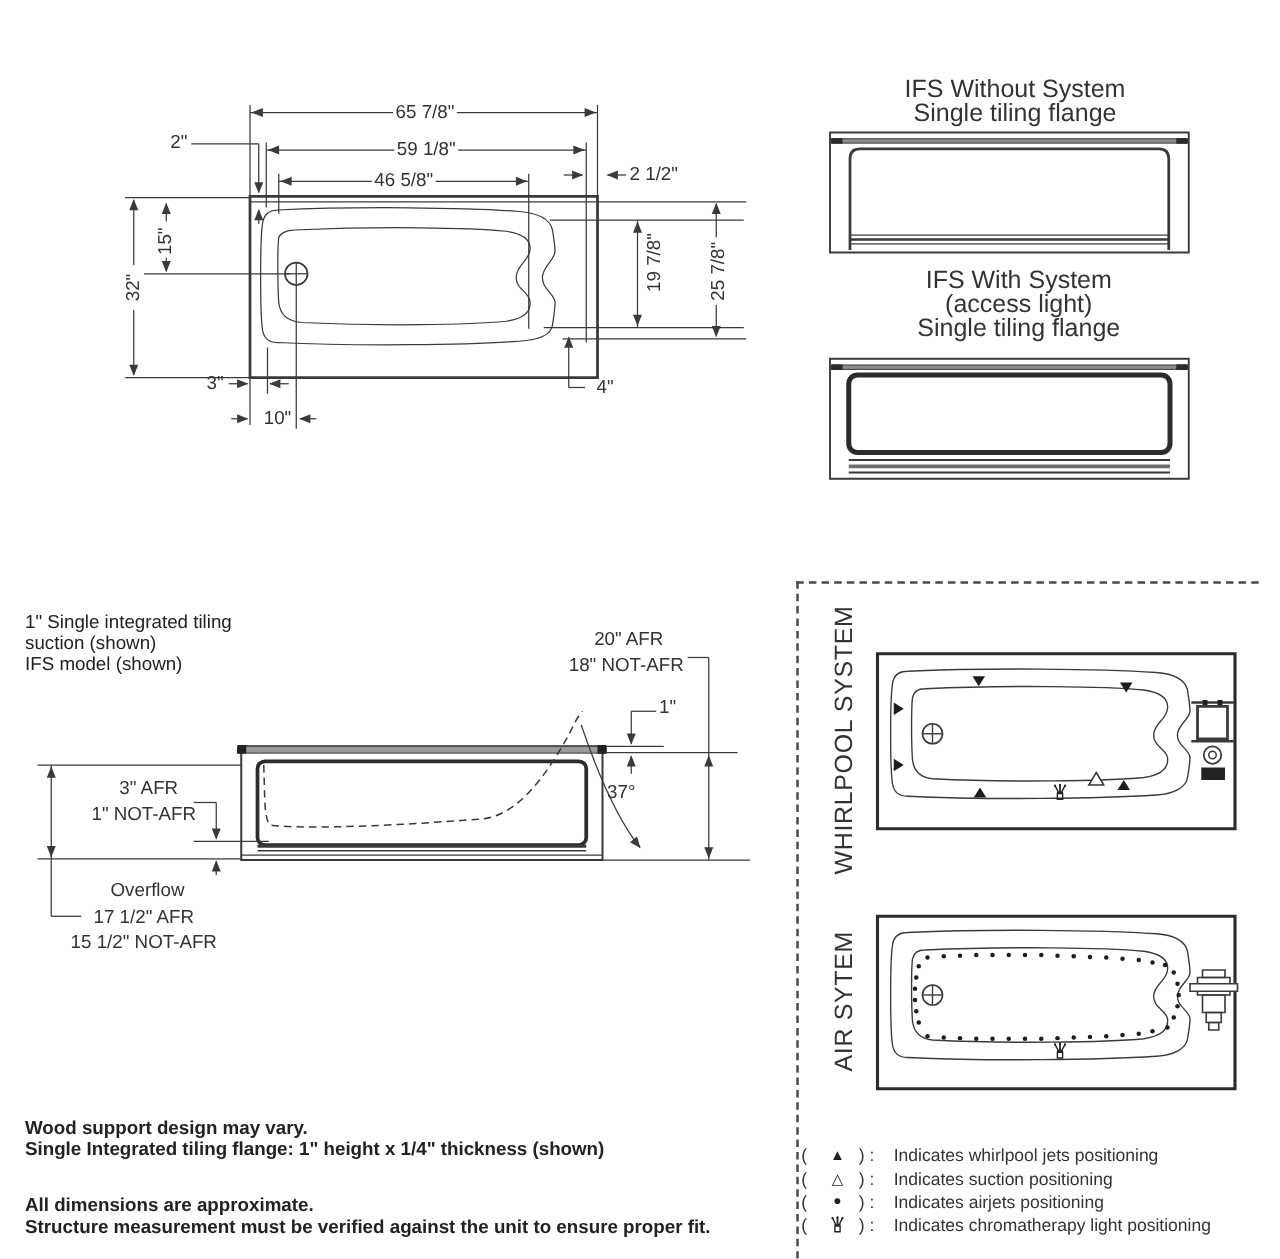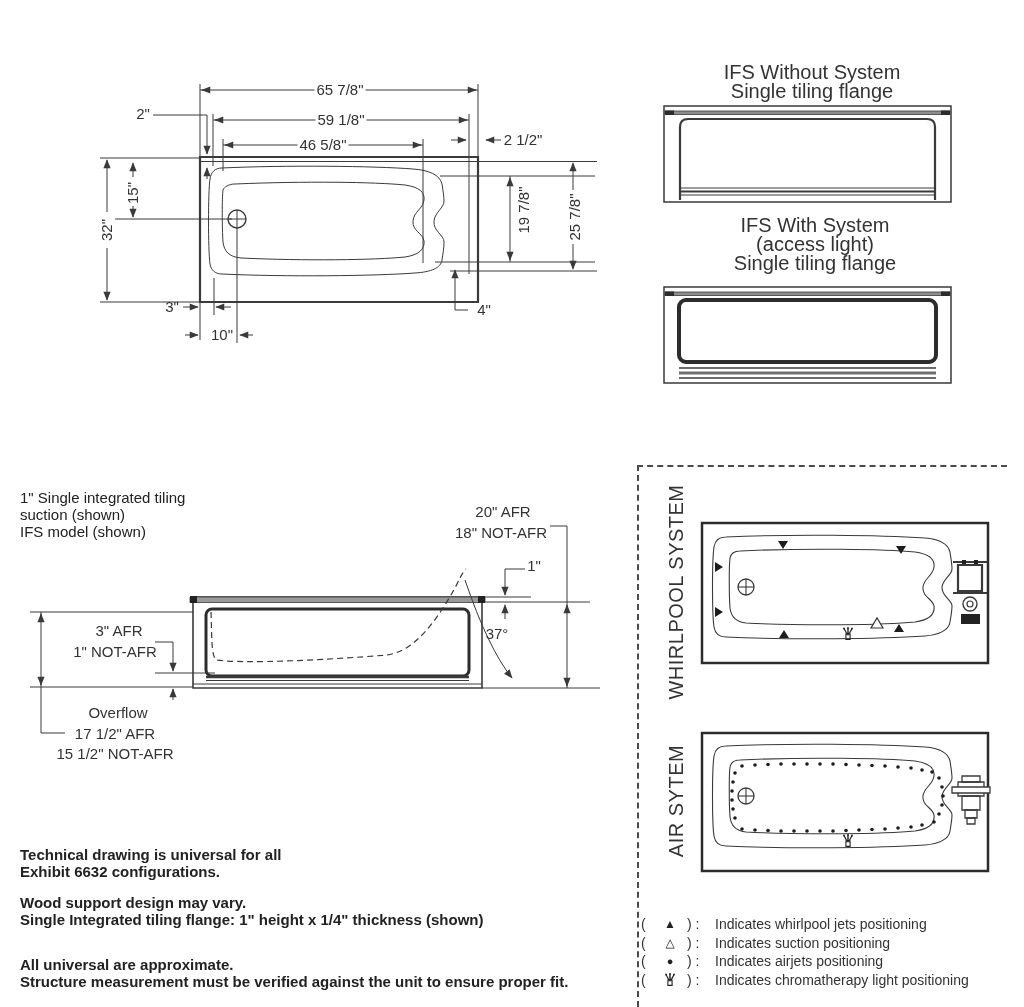--- a/index.html
+++ b/index.html
@@ -224,30 +224,26 @@
   <div class="lbl nobg" style="left:503px;top:512px">20" AFR</div>
   <div class="lbl nobg" style="left:501px;top:533px">18" NOT-AFR</div>
   <div class="lbl nobg" style="left:534px;top:566px">1"</div>
   <div class="lbl nobg" style="left:497px;top:634px">37°</div>
   <div class="lbl nobg" style="left:119px;top:631px">3" AFR</div>
   <div class="lbl nobg" style="left:115px;top:652px">1" NOT-AFR</div>
   <div class="lbl nobg" style="left:118px;top:713px">Overflow</div>
   <div class="lbl nobg" style="left:115px;top:734px">17 1/2" AFR</div>
   <div class="lbl nobg" style="left:115px;top:754px">15 1/2" NOT-AFR</div>
 
-  <div class="note" style="top:847px">
-    <div>Technical drawing is universal for all</div>
-    <div>Exhibit 6632 configurations.</div>
-  </div>
   <div class="note" style="top:895px">
     <div>Wood support design may vary.</div>
     <div>Single Integrated tiling flange: 1" height x 1/4" thickness (shown)</div>
   </div>
   <div class="note" style="top:957px">
-    <div>All universal are approximate.</div>
+    <div>All dimensions are approximate.</div>
     <div>Structure measurement must be verified against the unit to ensure proper fit.</div>
   </div>
 
   <div class="dash-top"></div>
   <div class="dash-left"></div>
 
   <div class="sys-label" style="left:676px;top:592px">WHIRLPOOL SYSTEM</div>
   <div class="sys-label" style="left:676px;top:801px">AIR SYTEM</div>
 
   <svg style="left:700px;top:520px" width="292" height="148" viewBox="0 0 292 148" stroke="#3a3a3a" stroke-width="1.1" fill="none">

